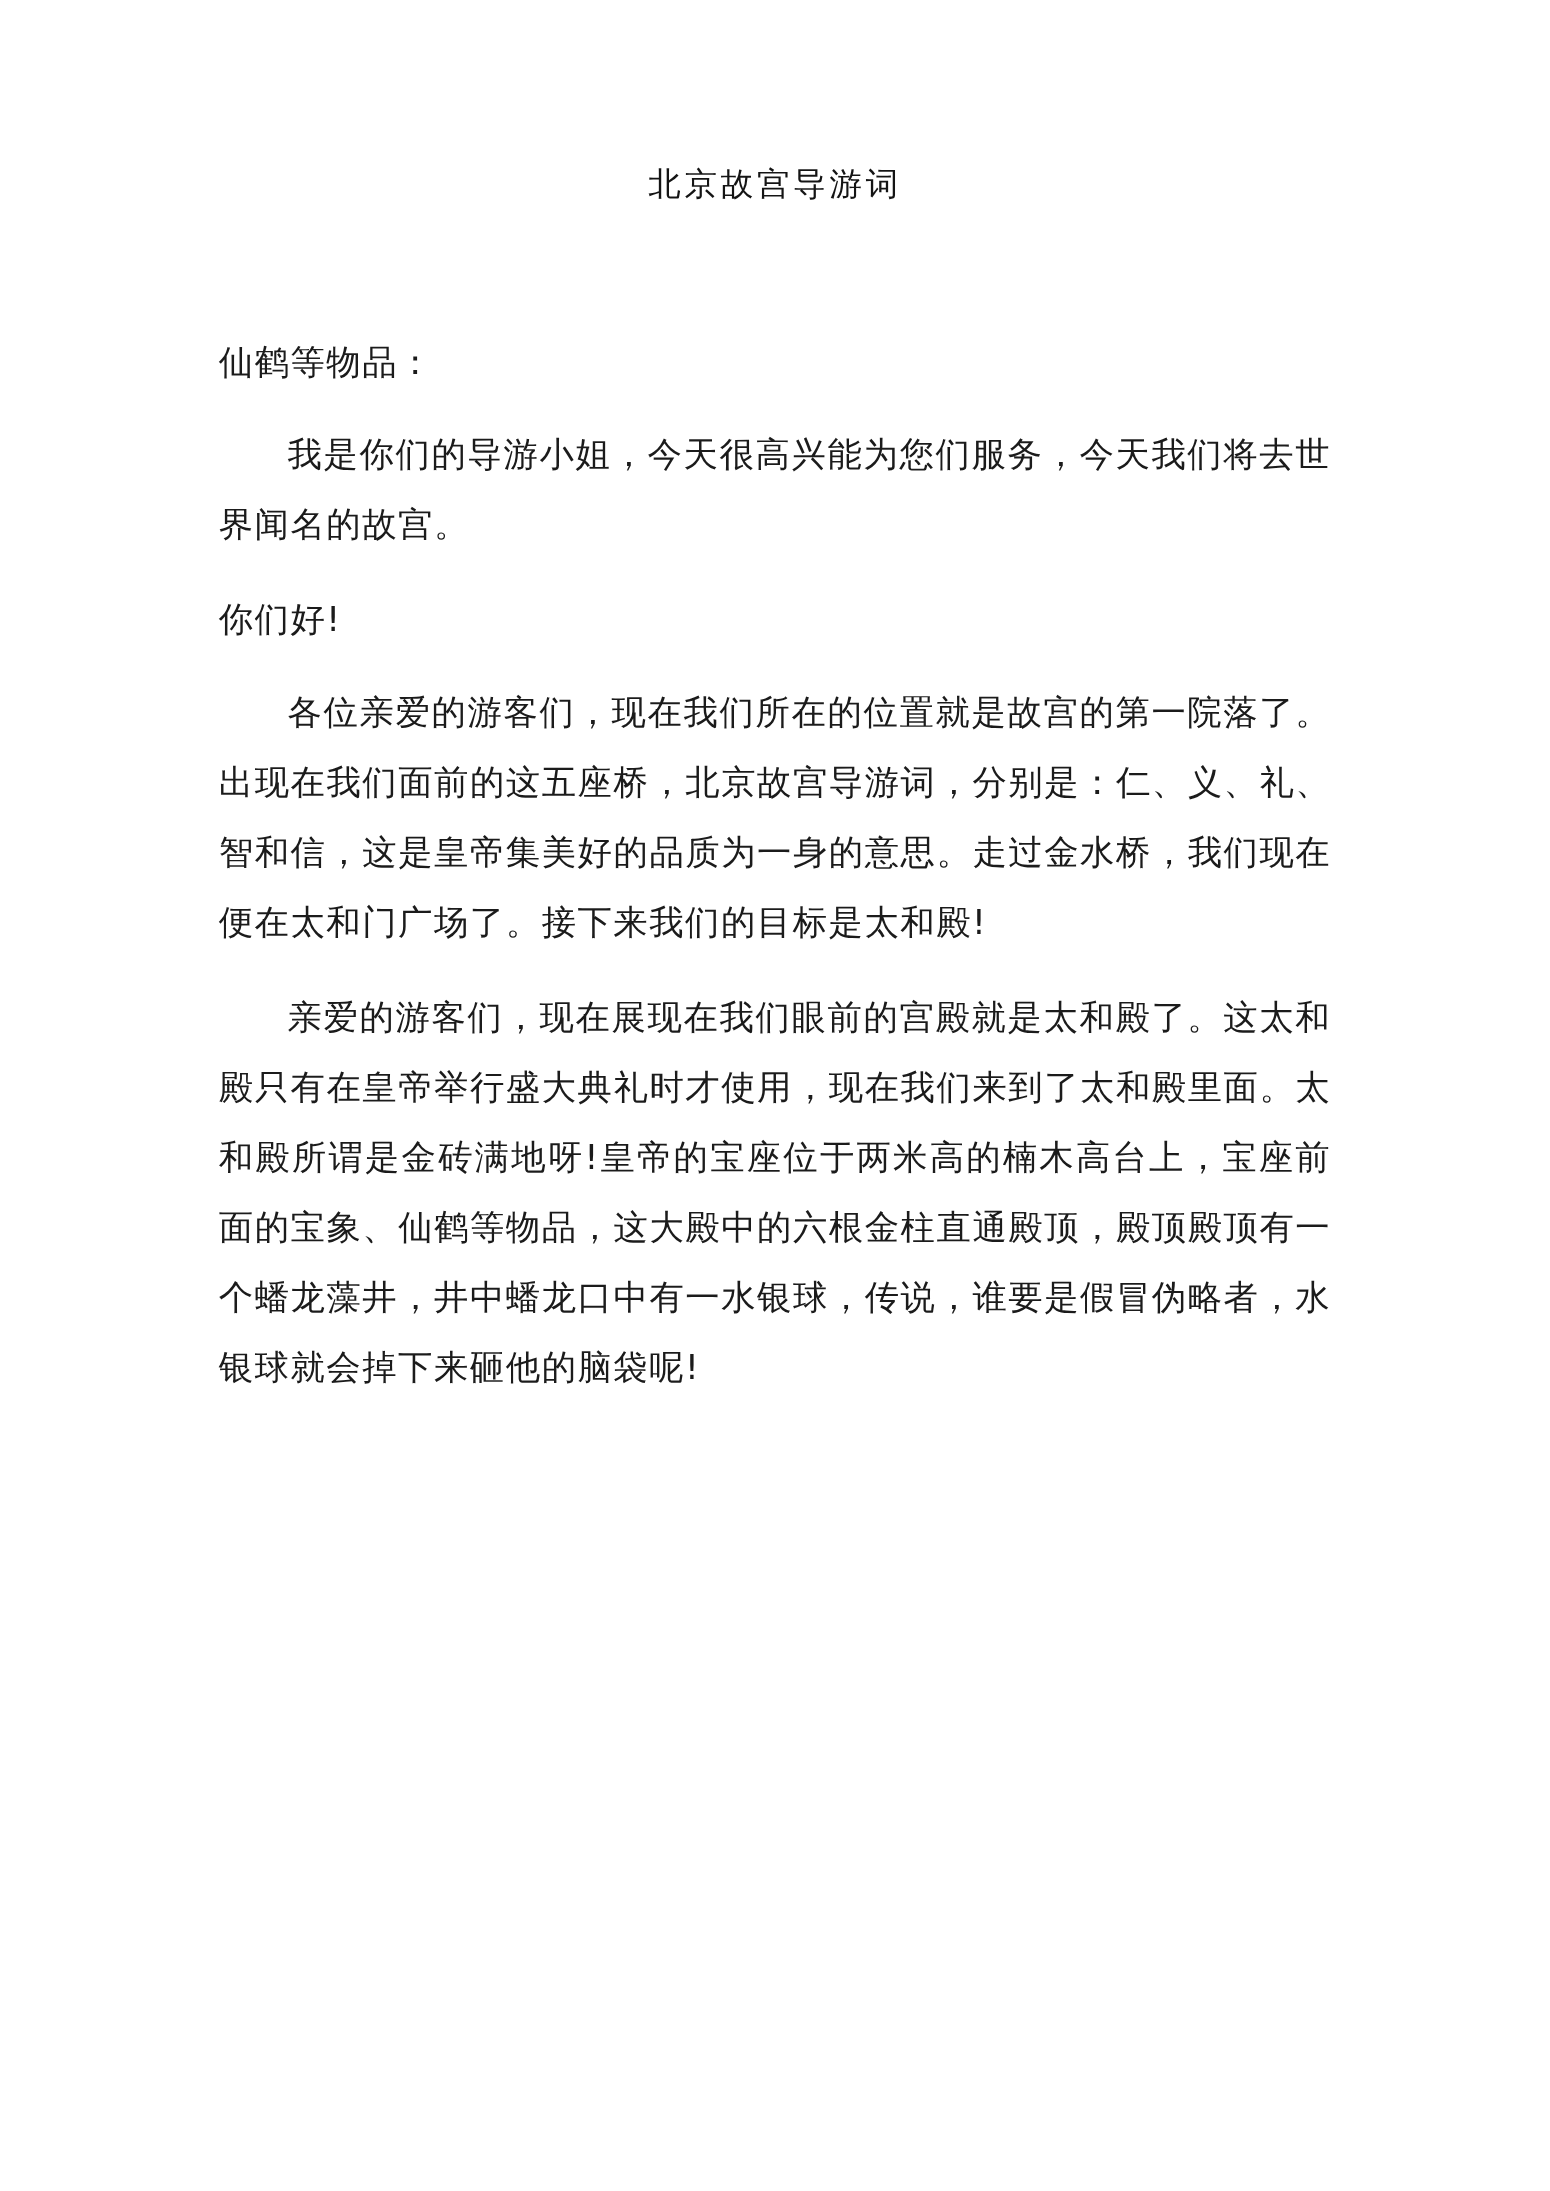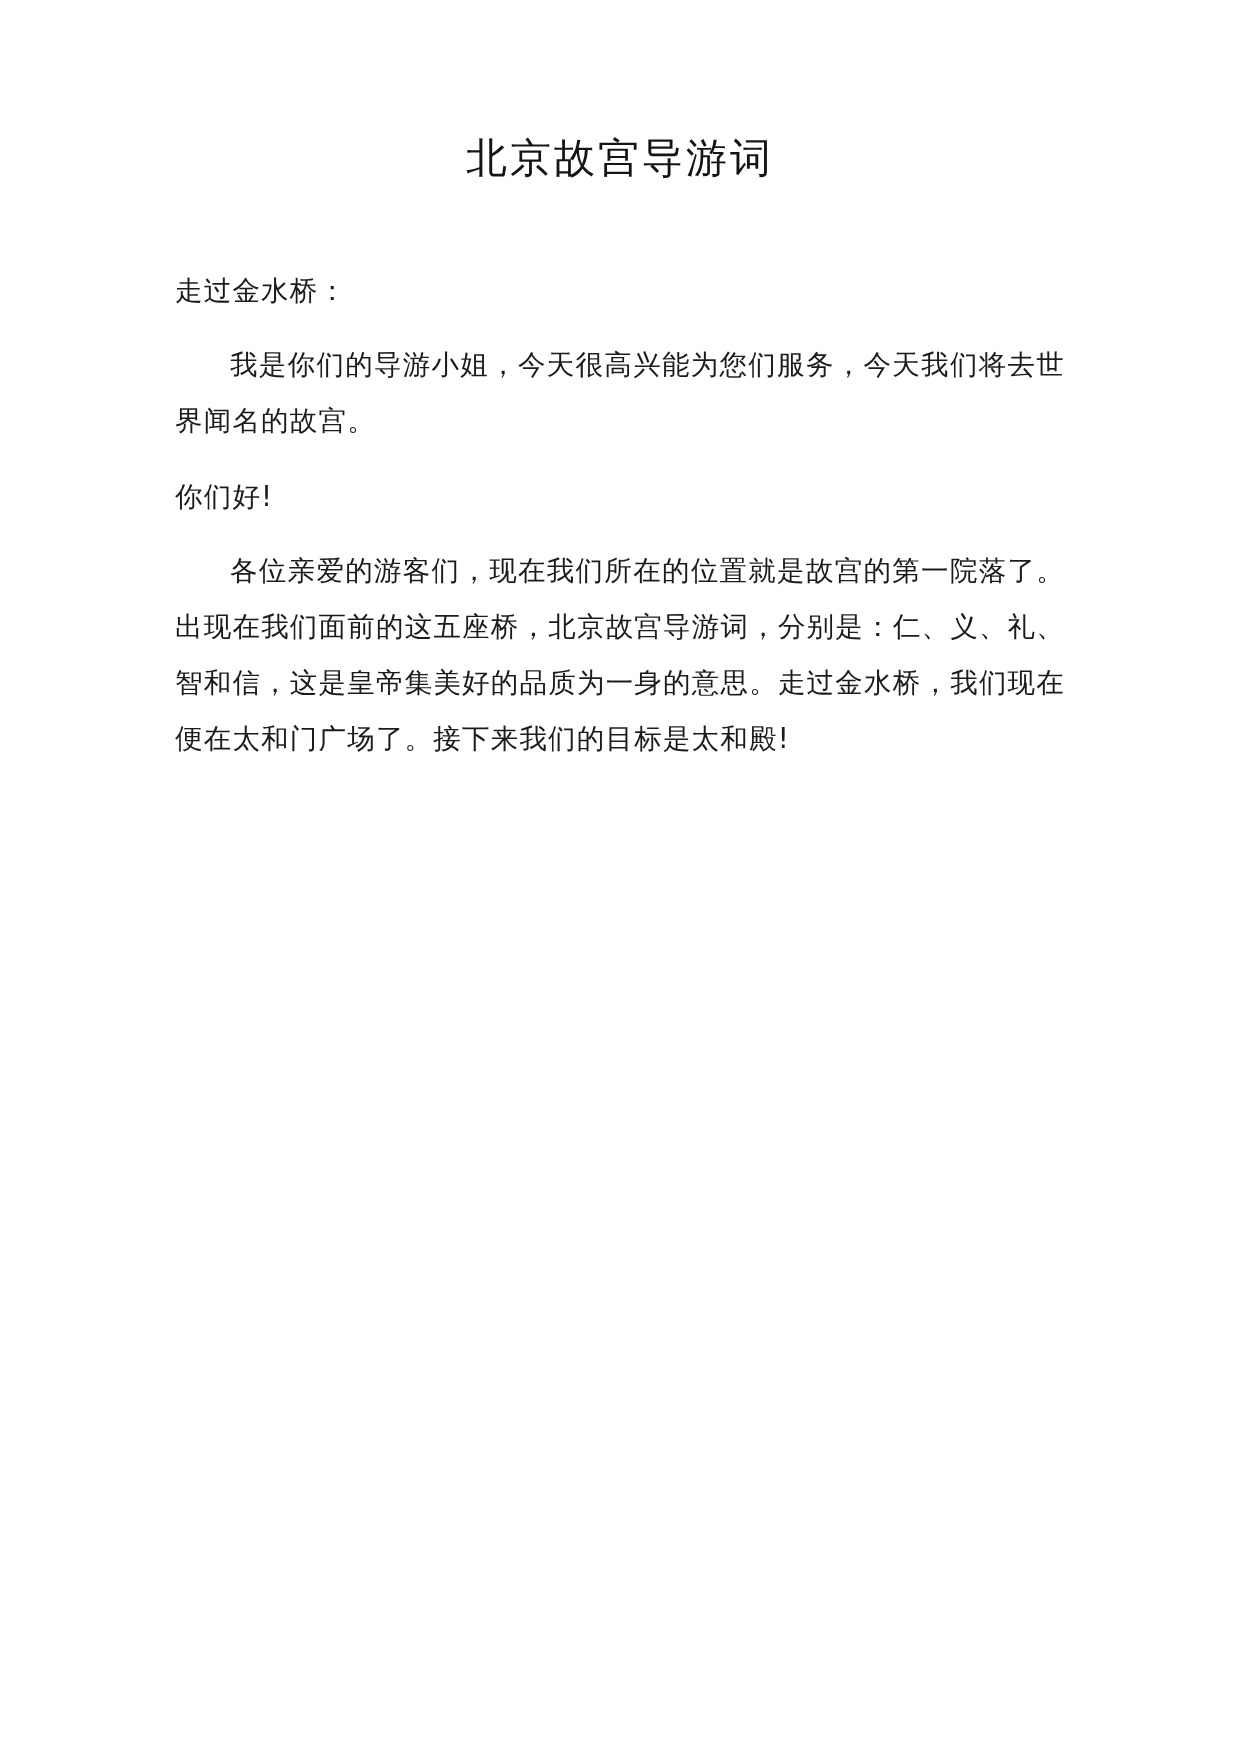--- a/index.html
+++ b/index.html
@@ -28,21 +28,21 @@
   }
 
   .doc-title {
     margin: 0;
     padding: 0;
     position: absolute;
     top: 132px;
     left: 0;
     width: 1240px;
     text-align: center;
-    font-size: 41px;
+    font-size: 26px;
     font-weight: 400;
     letter-spacing: 3px;
     line-height: 1.3;
     color: #141414;
   }
 
   .body-block {
     position: absolute;
     top: 262px;
     left: 175px;
@@ -76,25 +76,26 @@
 </style>
 </head>
 <body>
 
 <div class="page">
 
   <h1 class="doc-title">北京故宫导游词</h1>
 
   <div class="body-block">
 
-    <p class="para tight">走过金水桥：</p>
+    <p class="para tight">仙鹤等物品：</p>
 
     <p class="para indent">我是你们的导游小姐，今天很高兴能为您们服务，今天我们将去世界闻名的故宫。</p>
 
     <p class="para tight">你们好!</p>
 
     <p class="para indent">各位亲爱的游客们，现在我们所在的位置就是故宫的第一院落了。出现在我们面前的这五座桥，北京故宫导游词，分别是：仁、义、礼、智和信，这是皇帝集美好的品质为一身的意思。走过金水桥，我们现在便在太和门广场了。接下来我们的目标是太和殿!</p>
 
+    <p class="para indent">亲爱的游客们，现在展现在我们眼前的宫殿就是太和殿了。这太和殿只有在皇帝举行盛大典礼时才使用，现在我们来到了太和殿里面。太和殿所谓是金砖满地呀!皇帝的宝座位于两米高的楠木高台上，宝座前面的宝象、仙鹤等物品，这大殿中的六根金柱直通殿顶，殿顶殿顶有一个蟠龙藻井，井中蟠龙口中有一水银球，传说，谁要是假冒伪略者，水银球就会掉下来砸他的脑袋呢!</p>
 
 
   </div>
 
 </div>
 
 </body></html>

